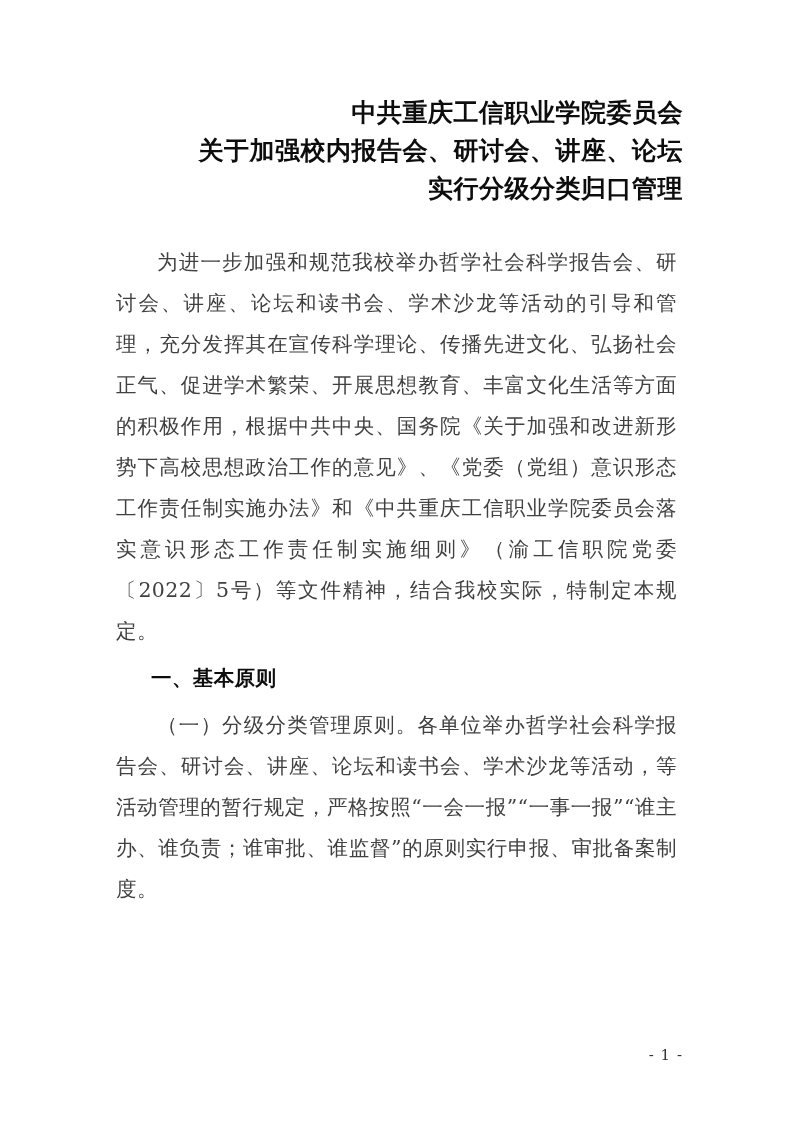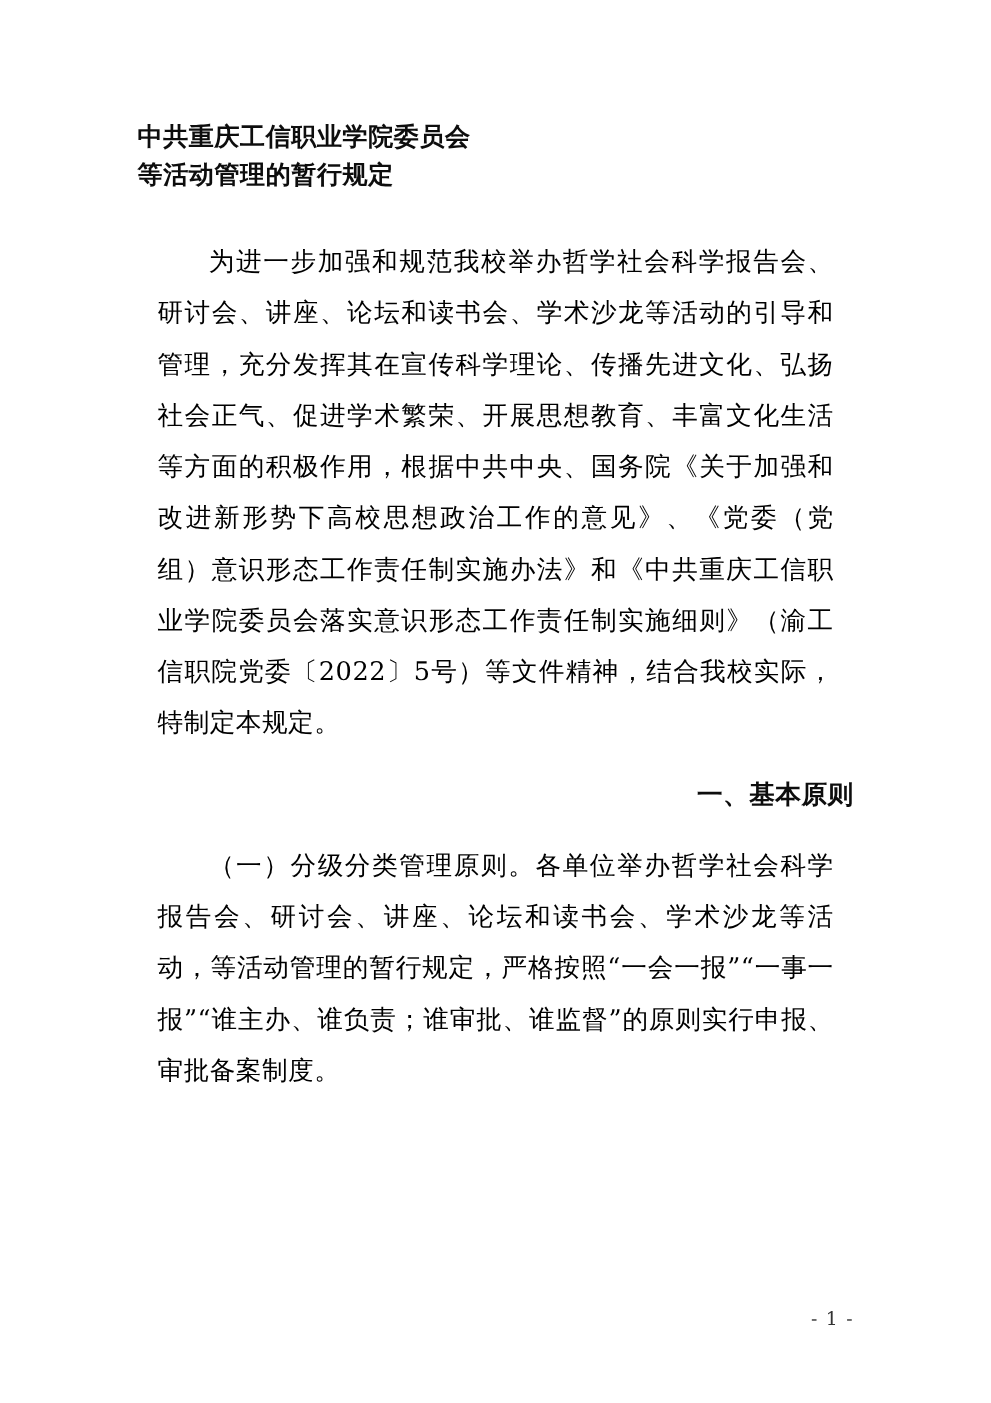--- a/index.html
+++ b/index.html
@@ -18,72 +18,72 @@
   .page {
     position: absolute;
     top: 0;
     left: 0;
     width: 793px;
     height: 1122px;
     box-sizing: border-box;
     padding: 72px 110px 60px 110px;
   }
   .doc-title {
-    text-align: left;
+    text-align: right;
     font-weight: bold;
-    font-size: 20px;
+    font-size: 25px;
     line-height: 1.52;
     letter-spacing: 0.5px;
     margin: 22px 0 0 0;
     color: #0d0d0d;
   }
   .doc-title .tline {
     display: block;
     white-space: nowrap;
   }
   .body-block {
     margin-top: 34px;
   }
   p.para {
-    margin: 16px;
+    margin: 6px;
     font-size: 20.5px;
     line-height: 2.0;
     text-align: justify;
     text-justify: inter-ideograph;
     text-indent: 2em;
     letter-spacing: 0.4px;
-    color: #000000;
+    color: #404040;
   }
   p.heading {
     margin: 0;
     font-size: 20.5px;
     line-height: 2.0;
     text-indent: 2em;
     font-weight: bold;
     letter-spacing: 0.4px;
     color: #0d0d0d;
-    text-align: right;
   }
   .page-number {
     position: absolute;
     right: 110px;
     bottom: 58px;
     font-size: 15px;
     color: #333;
     letter-spacing: 1px;
   }
 </style>
 </head>
 <body>
 
 <div class="page">
 
   <div class="doc-title">
     <span class="tline">中共重庆工信职业学院委员会</span>
-    <span class="tline">等活动管理的暂行规定</span>
+    <span class="tline">关于加强校内报告会、研讨会、讲座、论坛</span>
+    <span class="tline">实行分级分类归口管理</span>
   </div>
 
   <div class="body-block">
     <p class="para">为进一步加强和规范我校举办哲学社会科学报告会、研讨会、讲座、论坛和读书会、学术沙龙等活动的引导和管理，充分发挥其在宣传科学理论、传播先进文化、弘扬社会正气、促进学术繁荣、开展思想教育、丰富文化生活等方面的积极作用，根据中共中央、国务院《关于加强和改进新形势下高校思想政治工作的意见》、《党委（党组）意识形态工作责任制实施办法》和《中共重庆工信职业学院委员会落实意识形态工作责任制实施细则》（渝工信职院党委〔2022〕5号）等文件精神，结合我校实际，特制定本规定。</p>
     <p class="heading">一、基本原则</p>
     <p class="para">（一）分级分类管理原则。各单位举办哲学社会科学报告会、研讨会、讲座、论坛和读书会、学术沙龙等活动，等活动管理的暂行规定，严格按照“一会一报”“一事一报”“谁主办、谁负责；谁审批、谁监督”的原则实行申报、审批备案制度。</p>
   </div>
 
   <div class="page-number">- 1 -</div>
 

